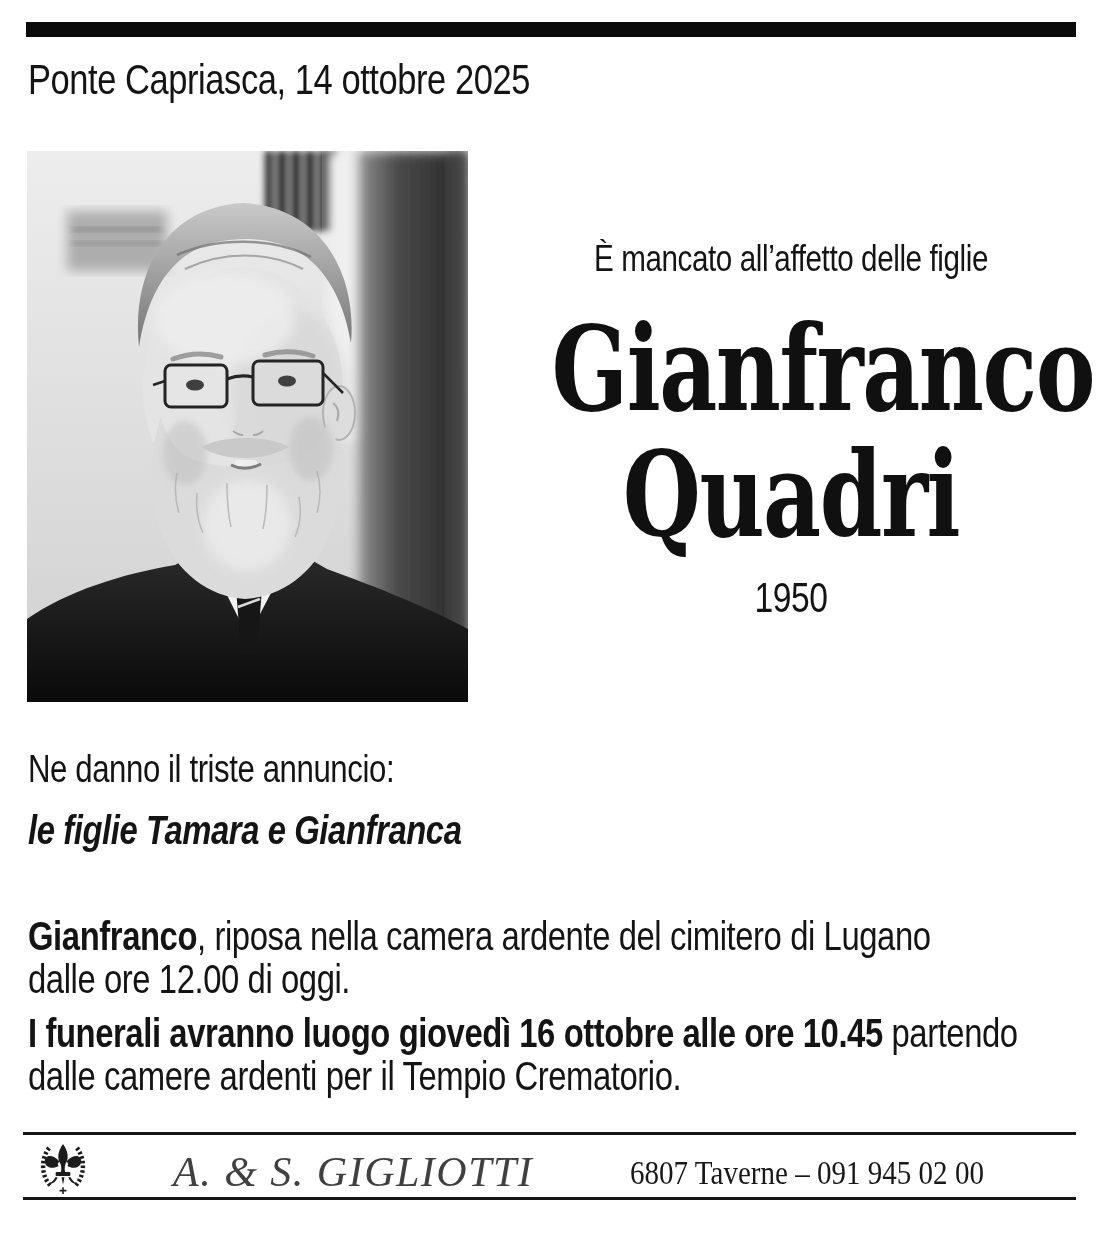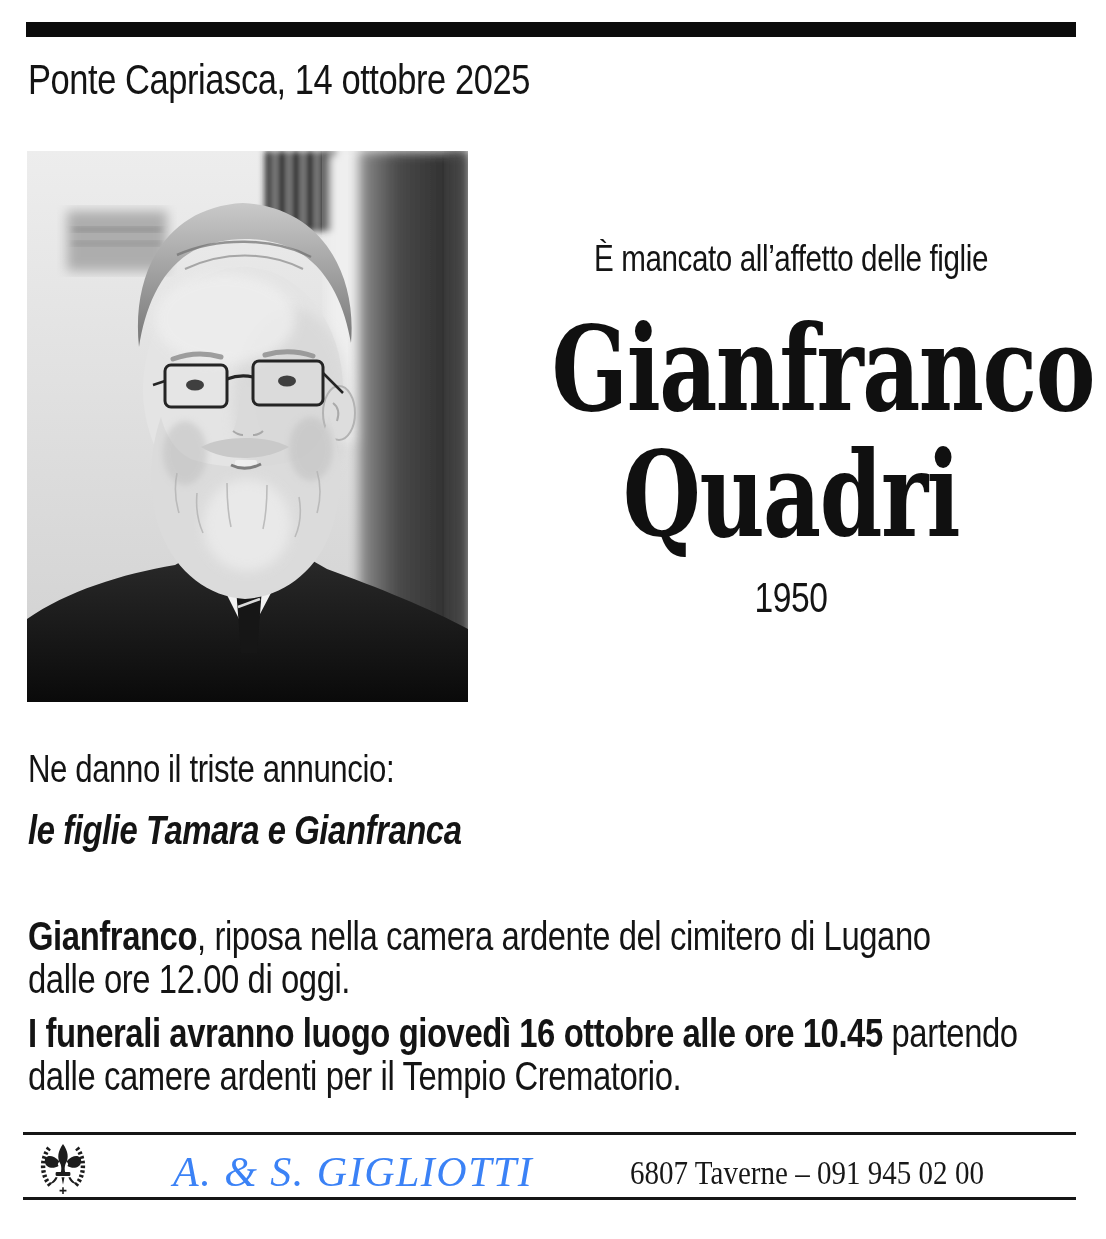--- a/index.html
+++ b/index.html
@@ -24,21 +24,21 @@
   .para .pline{display:block;}
   .para b{font-weight:700;}
   .wake{top:915px;}
   .funeral{top:1012px;}
   .fline{position:absolute;left:23px;width:1053px;height:3px;background:#161616;}
   .f1{top:1132px;}
   .f2{top:1197px;}
   .logo{position:absolute;left:37px;top:1139px;width:52px;height:57px;}
   .logo svg{display:block;width:100%;height:100%;}
   .fh-name{position:absolute;left:173px;top:1148px;font-family:"Liberation Serif",serif;
-           font-style:italic;font-size:42px;letter-spacing:1.5px;white-space:nowrap;color:#3b82f6;}
+           font-style:italic;font-size:42px;letter-spacing:1.5px;white-space:nowrap;color:#404040;}
   .fh-contact{position:absolute;left:630px;top:1155px;font-family:"Liberation Serif",serif;
            font-size:33px;white-space:nowrap;transform:scaleX(0.88);transform-origin:0 0;color:#181818;}
 </style>
 </head>
 <body>
 
 <div class="page">
 
   <div class="top-bar"></div>
 

